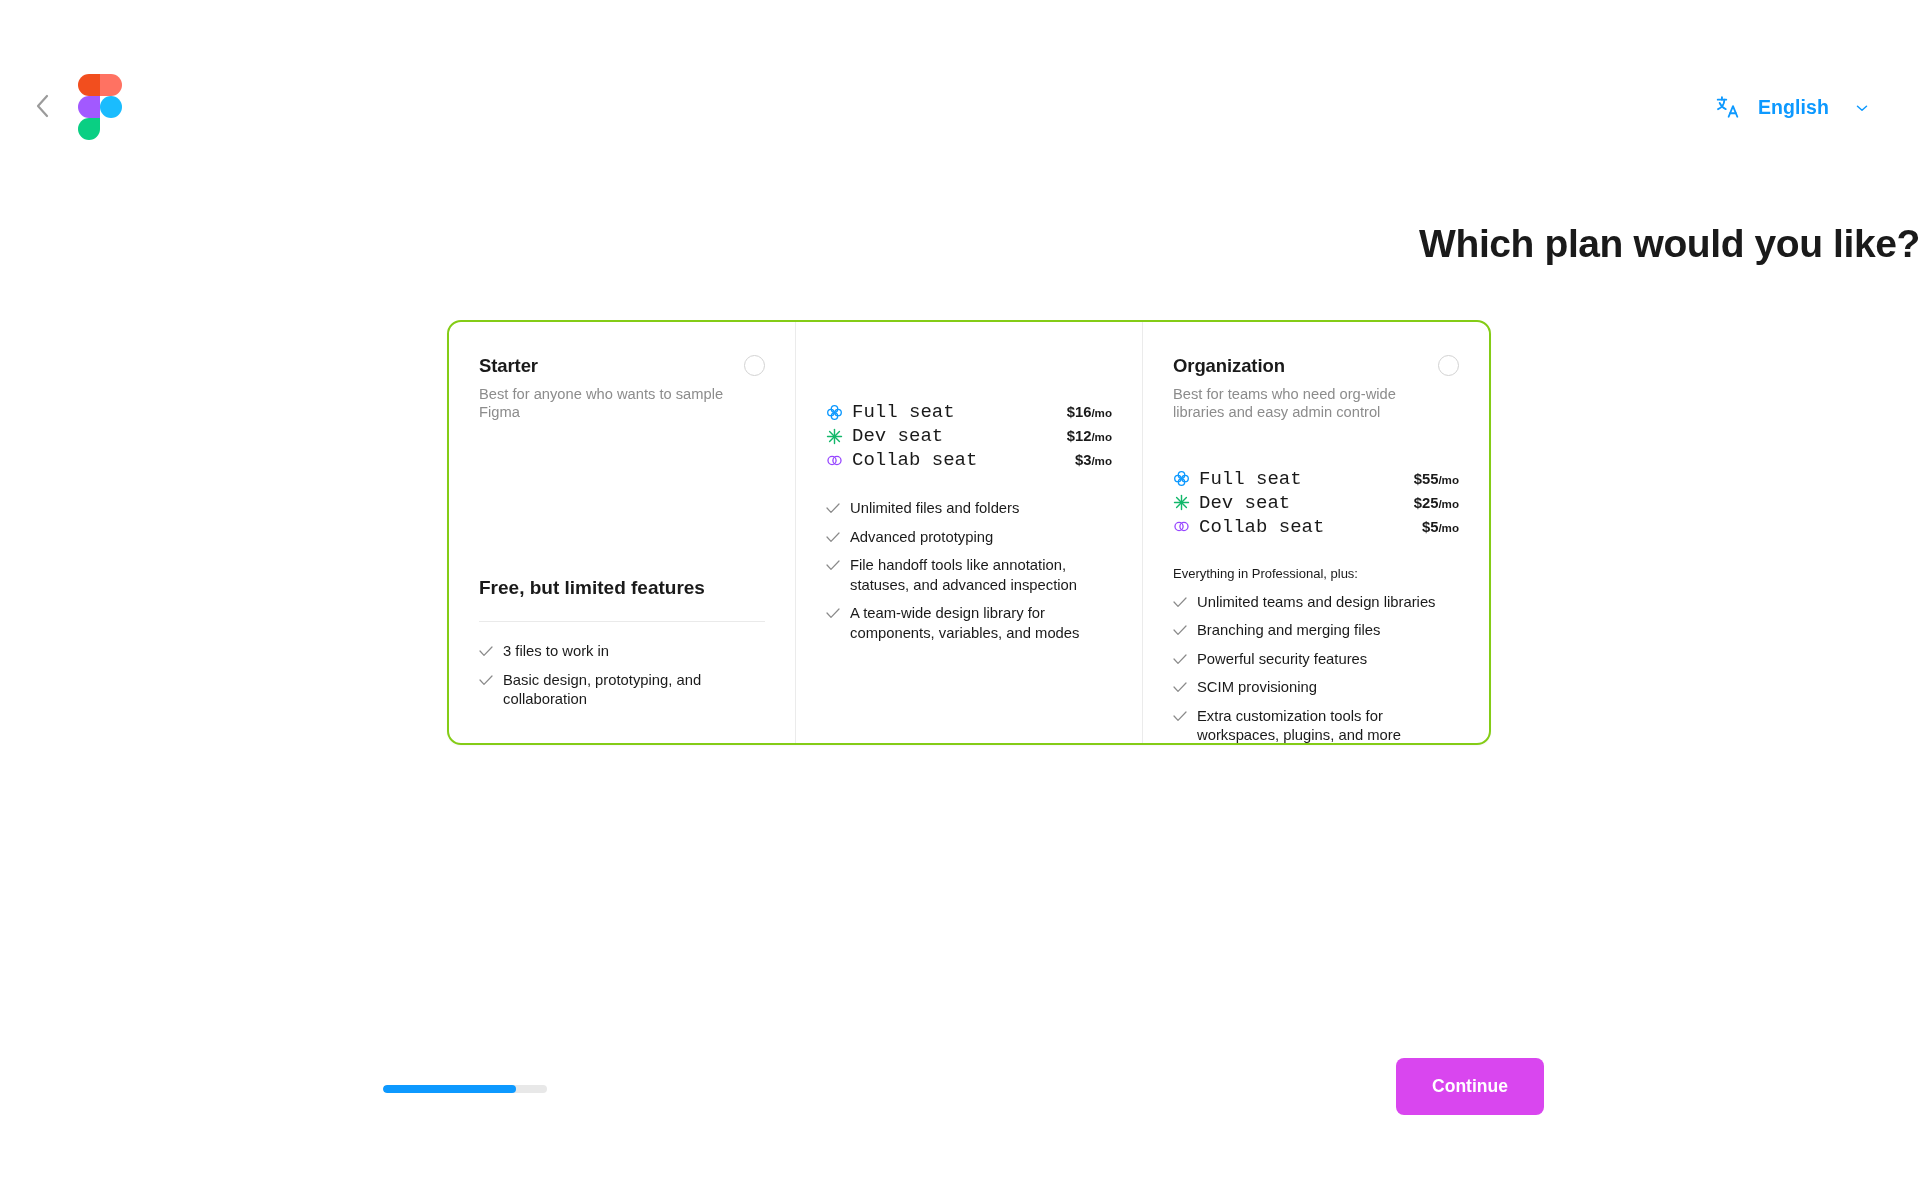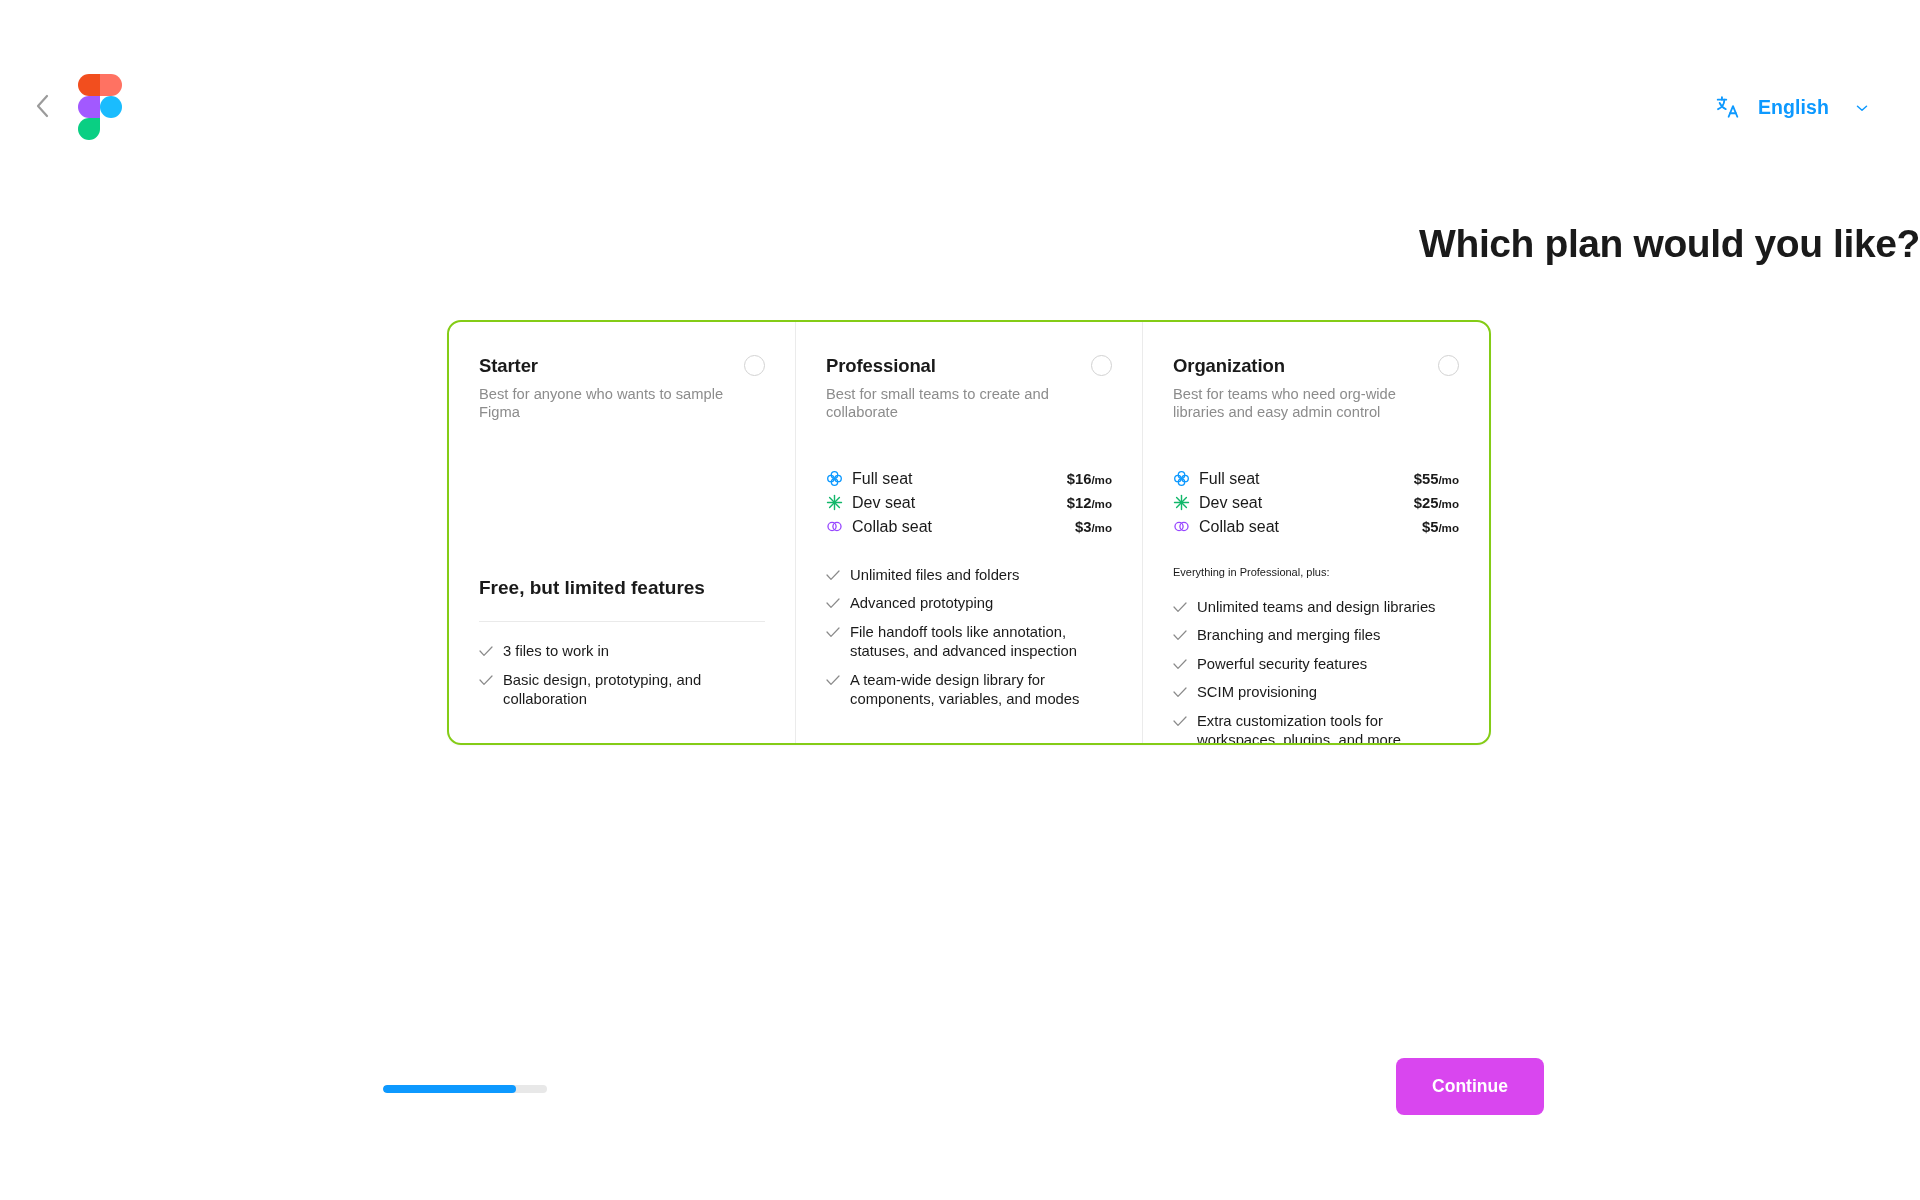--- a/index.html
+++ b/index.html
@@ -95,31 +95,31 @@
   }
 
   
   .price-block { margin-top: 46px; }
   .price-row {
     display: flex; align-items: center;
     height: 22px; margin-bottom: 2px;
   }
   .seat-icon { width: 17px; height: 17px; flex: 0 0 17px; margin-right: 9px; }
   .seat-icon svg { display: block; }
-  .seat-name { font-size: 16px; color: #1a1a1a; }
+  .seat-name { font-size: 19px; color: #1a1a1a; font-family: Liberation Mono, monospace; }
   .seat-price {
     margin-left: auto; font-size: 14.8px; font-weight: 700; color: #1a1a1a;
     white-space: nowrap;
   }
   .seat-price .per { font-size: 11.6px; font-weight: 700; }
 
   
   .features { margin-top: 26px; }
   .features-intro {
-    font-size: 11px; color: #1a1a1a; margin-bottom: 20px;
+    font-size: 13px; color: #1a1a1a; margin-bottom: 12px;
   }
   .feature {
     display: flex; align-items: flex-start;
     margin-bottom: 9px;
   }
   .check {
     flex: 0 0 16px; width: 16px; height: 19px;
     margin-right: 8px; color: #7a7a7a;
   }
   .check svg { display: block; margin-top: 4px; }
@@ -220,25 +220,20 @@
             <svg width="14" height="11" viewBox="0 0 14 11" fill="none">
               <path d="M1 5 L5 9.4 L13 1" stroke="#8a8a8a" stroke-width="1.25" stroke-linecap="round" stroke-linejoin="round"></path>
             </svg>
           </span>
           <span class="feature-text">Basic design, prototyping, and collaboration</span>
         </div>
       </div>
     </div>
 
     <div class="plan">
-      <div class="plan-head">
-        <div class="plan-name">Professional</div>
-        <div class="plan-radio"></div>
-        <div class="plan-desc">Best for small teams to create and collaborate</div>
-      </div>
 
       <div class="price-block">
         <div class="price-row">
           <span class="seat-icon">
             <svg width="17" height="17" viewBox="0 0 18 18" fill="none">
               <circle cx="9" cy="5.2" r="3.4" stroke="#0d99ff" stroke-width="1.4"></circle>
               <circle cx="9" cy="12.8" r="3.4" stroke="#0d99ff" stroke-width="1.4"></circle>
               <circle cx="5.2" cy="9" r="3.4" stroke="#0d99ff" stroke-width="1.4"></circle>
               <circle cx="12.8" cy="9" r="3.4" stroke="#0d99ff" stroke-width="1.4"></circle>
             </svg>

